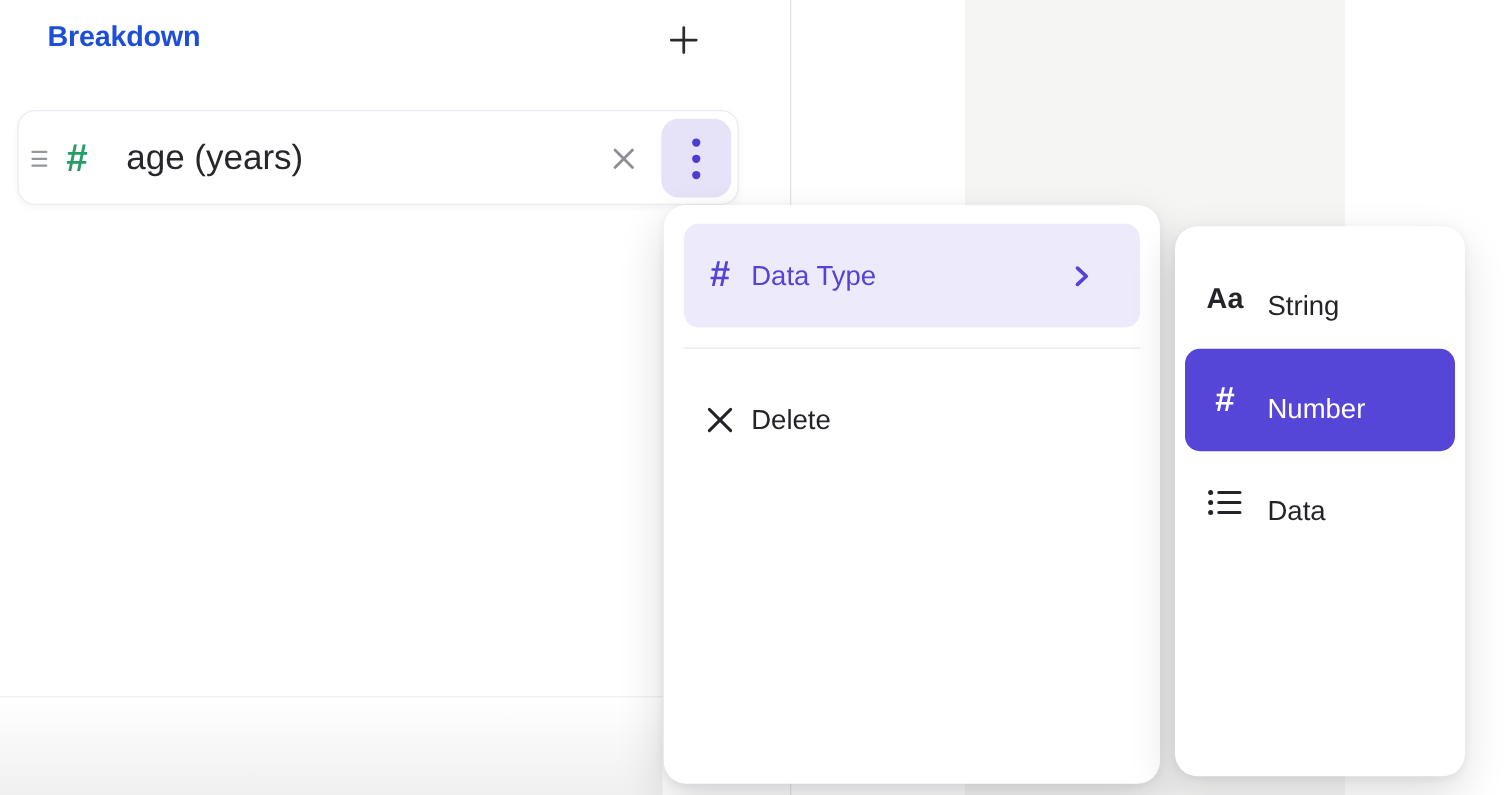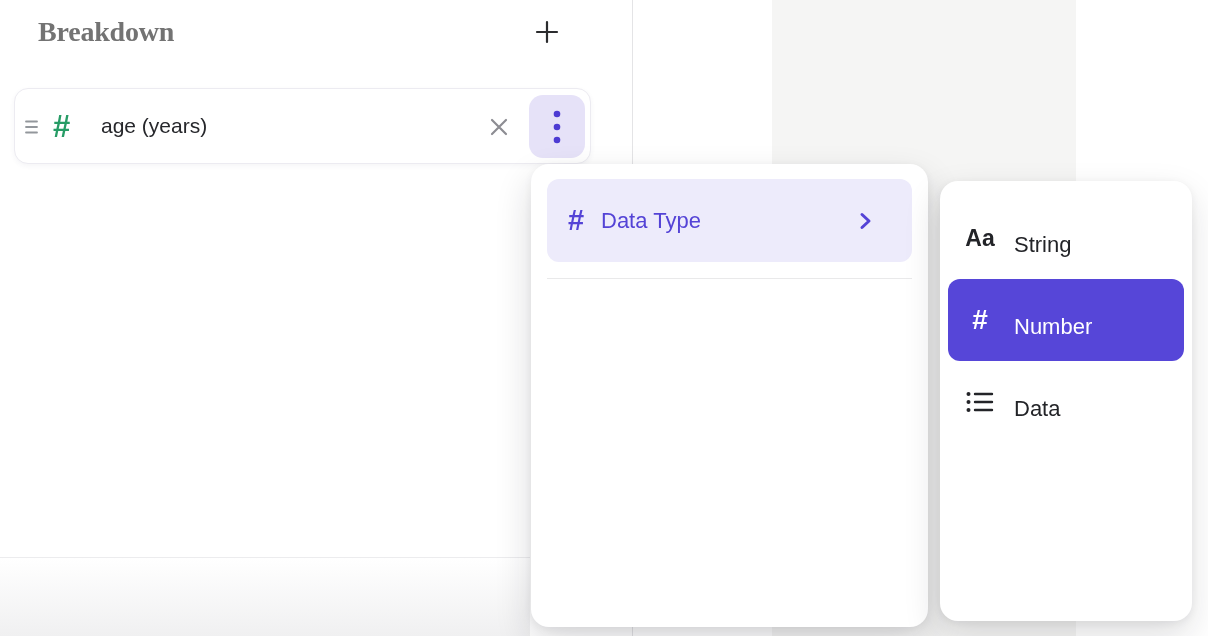--- a/index.html
+++ b/index.html
@@ -9,54 +9,54 @@
     font-family:"Liberation Sans", sans-serif; color:#232428;
   }
   
   .v-divider { position:absolute; left:632px; top:0; width:1px; height:636px; background:#e4e4e6; z-index:0; }
   .gray-block { position:absolute; left:772px; top:0; width:304px; height:636px; background:#f5f5f4; z-index:0; }
   .footer-line { position:absolute; left:0; top:557px; width:530px; height:1px; background:#ececee; z-index:0; }
   .footer-fade { position:absolute; left:0; top:558px; width:530px; height:78px;
     background:linear-gradient(180deg,#ffffff 0%,#f0f0f1 100%); z-index:0; }
 
   
-  .breakdown-title { position:absolute; left:38px; top:16px; font-size:28px; font-weight:700;
-    color:#737373; letter-spacing:-0.2px; z-index:1;font-family:Liberation Serif, serif; }
+  .breakdown-title { position:absolute; left:38px; top:16px; font-size:23px; font-weight:700;
+    color:#1d4ed8; letter-spacing:-0.2px; z-index:1; }
   .add-btn { position:absolute; left:527px; top:11px; width:40px; height:42px; display:flex;
     align-items:center; justify-content:center; background:none; border:none; cursor:pointer; z-index:1; }
 
   
   .chip { position:absolute; left:14px; top:88px; width:577px; height:76px; background:#fff;
     border:1.5px solid #ecebf1; border-radius:14px; box-shadow:0 2px 5px rgba(60,60,90,.05); z-index:1; }
   .drag-handle { position:absolute; left:6px; top:26px; width:22px; height:24px; display:flex;
     align-items:center; justify-content:center; cursor:grab; }
   .chip-hash { position:absolute; left:38px; top:50%; transform:translateY(-50%);
     font-size:31px; font-weight:600; color:#279c66; line-height:1; }
   .chip-label { position:absolute; left:86px; top:50%; transform:translateY(-50%);
-    font-size:21px; font-weight:500; color:#26272b; white-space:nowrap; }
+    font-size:28px; font-weight:500; color:#26272b; white-space:nowrap; }
   .chip-close { position:absolute; left:470px; top:24px; width:28px; height:28px; background:none;
     border:none; cursor:pointer; display:flex; align-items:center; justify-content:center; }
   .chip-kebab { position:absolute; left:514px; top:6px; width:56px; height:63px; border-radius:14px;
     background:#e6e2f8; border:none; cursor:pointer; display:flex; align-items:center; justify-content:center; }
 
   
   .menu { position:absolute; left:531px; top:164px; width:397px; height:463px; background:#fff;
     border-radius:18px; padding:15px 16px;
     box-shadow:0 16px 36px rgba(25,25,35,.16), 0 2px 8px rgba(25,25,35,.06); z-index:3; }
   .menu-row { height:83px; display:flex; align-items:center; padding:0 12px; border-radius:12px;
     font-size:22px; color:#232428; cursor:pointer; }
   .menu-row .mi { width:34px; display:flex; align-items:center; justify-content:center; flex-shrink:0; }
   .menu-row .ml { margin-left:8px; white-space:nowrap; }
   .menu-row.active { background:#edebfb; color:#5443d6; }
   .menu-row .chev { margin-left:auto; margin-right:24px; display:flex; }
   .menu-hash { font-size:29px; font-weight:600; color:#5443d6; line-height:1; }
   .menu-divider { height:1px; background:#e9e9ea; margin:16px 0 15px 0; }
 
   
-  .submenu { position:absolute; left:940px; top:181px; width:252px; height:440px; background:#fff;
+  .submenu { position:absolute; left:940px; top:181px; width:232px; height:440px; background:#fff;
     border-radius:18px; padding:16px 8px 13px;
     box-shadow:-2px 14px 34px rgba(25,25,35,.15), 0 2px 8px rgba(25,25,35,.06); z-index:4; }
   .sub-row { height:82px; display:flex; align-items:center; padding-left:14px; border-radius:12px;
     font-size:22px; color:#232428; cursor:pointer; }
   .sub-row .mi { width:36px; display:flex; align-items:center; justify-content:center; flex-shrink:0; }
   .sub-row .ml { margin-left:16px; white-space:nowrap;margin-top:13px; }
   .sub-row.selected { background:#5646d8; color:#ffffff; }
   .aa-icon { font-size:23px; font-weight:600; line-height:1; }
   .sub-hash { font-size:28px; font-weight:600; color:#ffffff; line-height:1; }
 
@@ -111,20 +111,28 @@
     <span class="ml">Data Type</span>
     <span class="chev">
       <svg width="22" height="22" viewBox="0 0 22 22">
           <path d="M8 4.5 L15 11 L8 17.5" stroke="#5443d6" stroke-width="3" fill="none" stroke-linecap="round" stroke-linejoin="round"></path>
         </svg>
     </span>
   </div>
 
   <div class="menu-divider"></div>
 
+  <div class="menu-row">
+    <span class="mi">
+      <svg width="26" height="26" viewBox="0 0 26 26">
+          <path d="M4.5 4.5 L21.5 21.5 M21.5 4.5 L4.5 21.5" stroke="#232428" stroke-width="2.4" stroke-linecap="round"></path>
+        </svg>
+    </span>
+    <span class="ml">Delete</span>
+  </div>
 </div>
 
 <div class="submenu">
   <div class="sub-row">
     <span class="mi aa-icon">Aa</span>
     <span class="ml">String</span>
   </div>
   <div class="sub-row selected">
     <span class="mi sub-hash">#</span>
     <span class="ml">Number</span>

